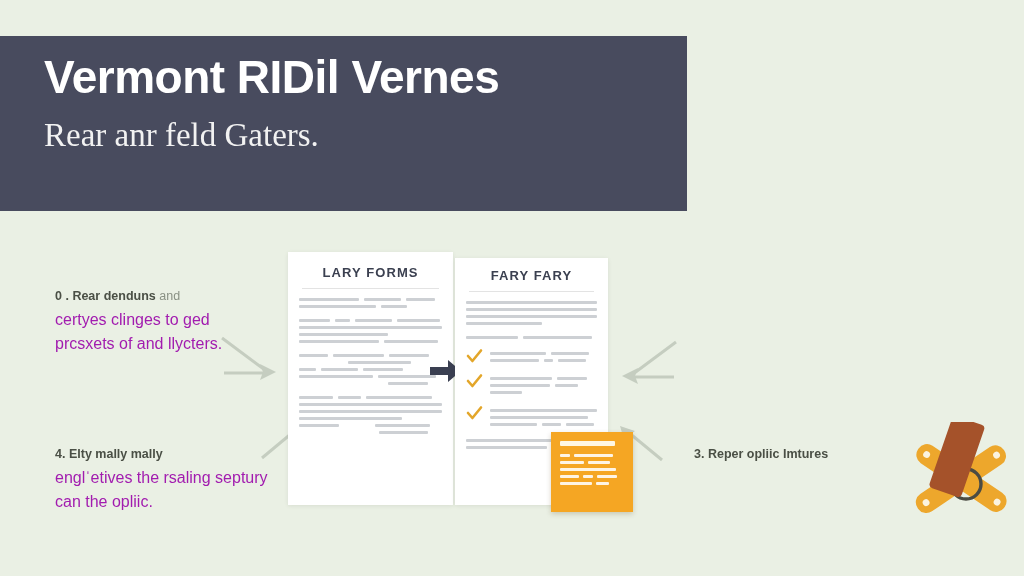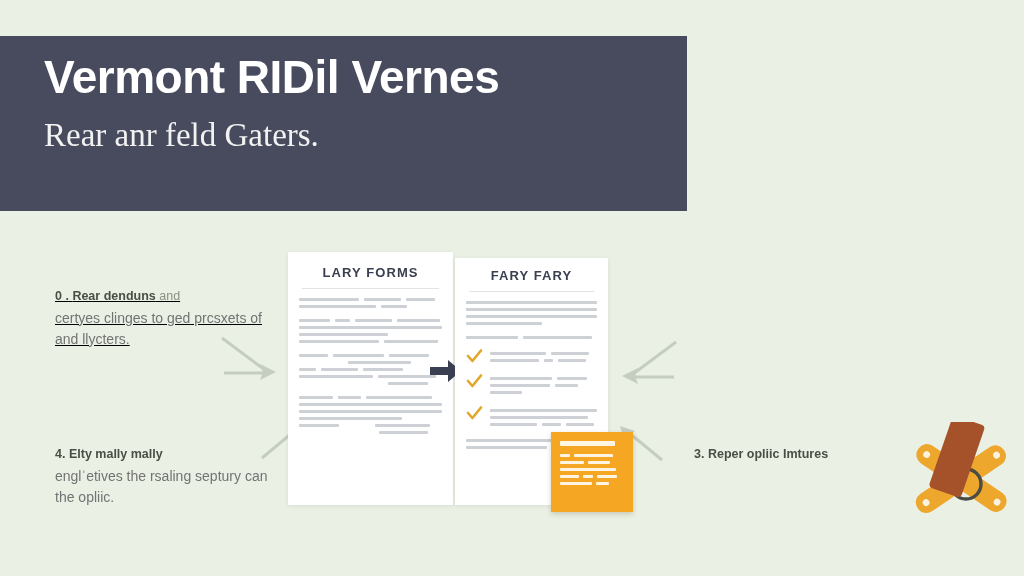--- a/index.html
+++ b/index.html
@@ -37,25 +37,25 @@
     white-space:nowrap;
   }
 
   
   .note{position:absolute;width:215px;}
   .note-title{
     font-size:12.5px;font-weight:bold;color:#4a4f45;
     line-height:1.35;margin:0 0 3px 0;
   }
   .note-body{
-    font-size:14px;color:#737373;line-height:1.48;
+    font-size:16px;color:#a21caf;line-height:1.48;
   }
   .note-left{left:55px;}
   .note-right{left:694px;}
-  .note-1{top:288px;text-decoration:underline;}
+  .note-1{top:288px;}
   .note-2{top:446px;}
   .note-3{top:288px;}
   .note-4{top:446px;}
   .note-right .note-body{padding-left:10px;}
 
   
   .ptr{position:absolute;opacity:.75;}
   .ptr svg{display:block;}
 
   

